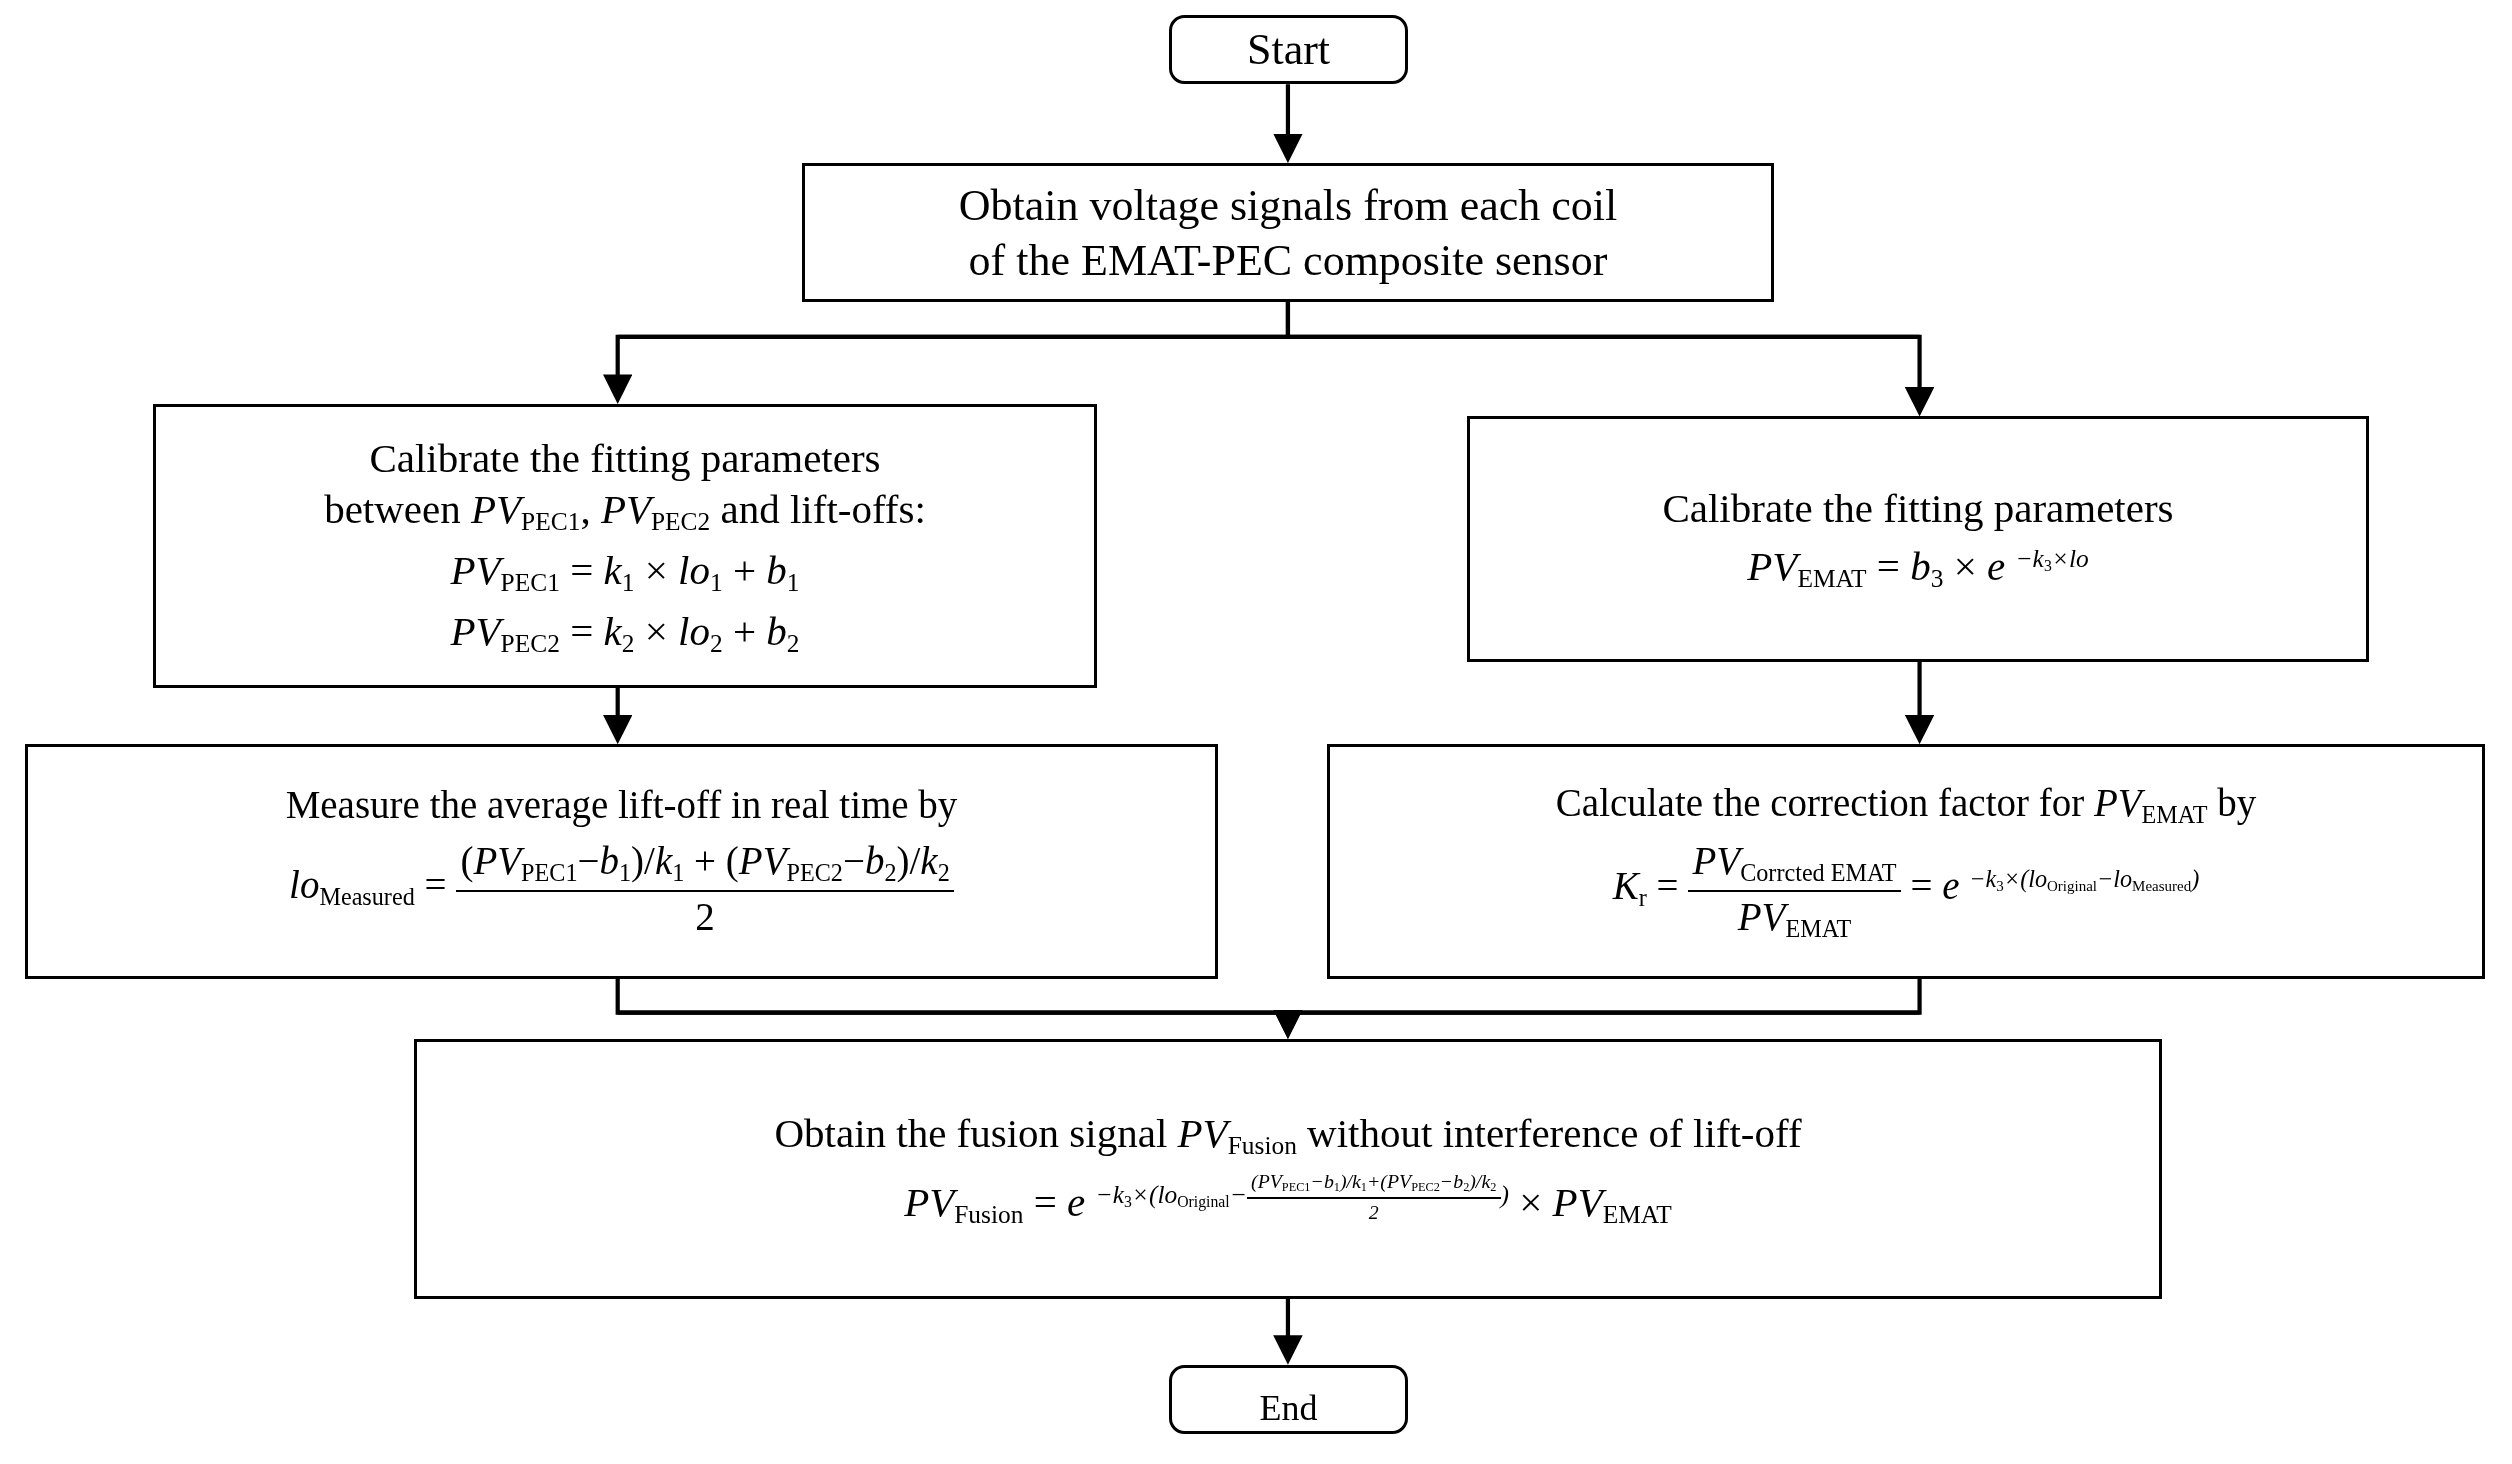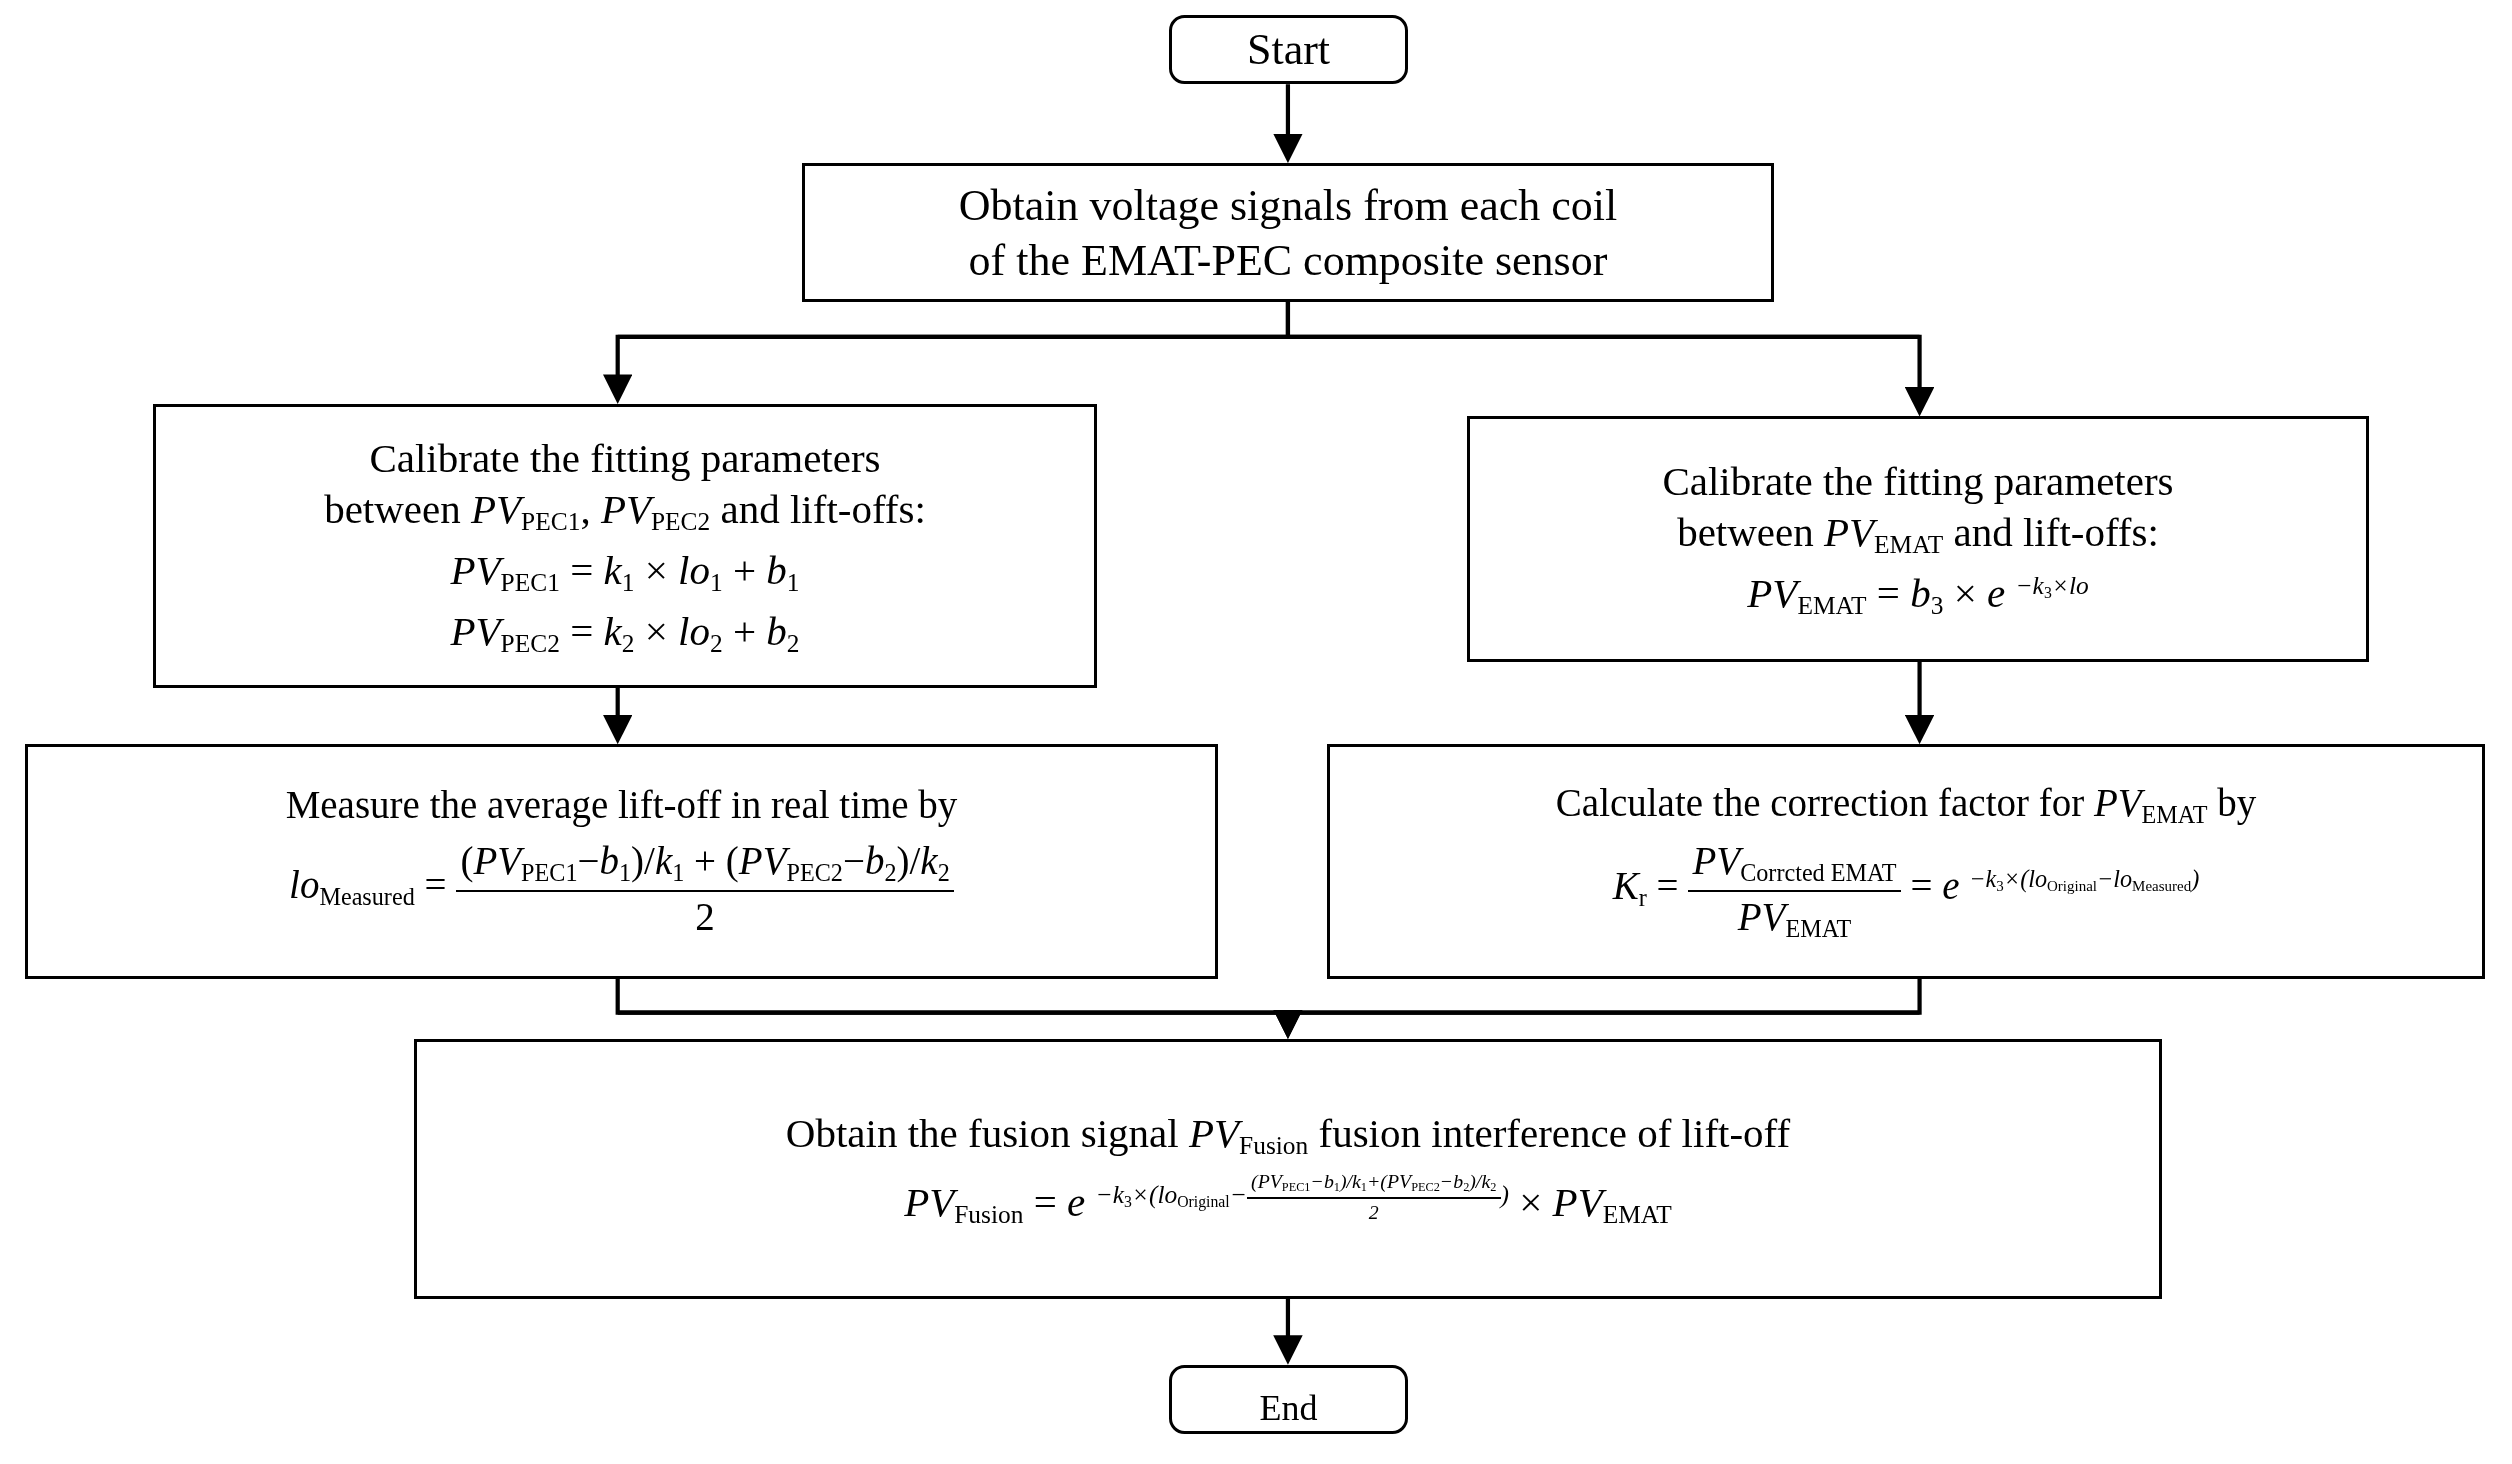--- a/index.html
+++ b/index.html
@@ -174,23 +174,20 @@
       </span>
       <span class="eqline">
         <span class="it">PV</span><sub>PEC2</sub> = <span class="it">k</span><sub>2</sub> × <span class="it">lo</span><sub>2</sub> + <span class="it">b</span><sub>2</sub>
       </span>
     </div>
   </div>
 
   <div class="node" id="calibrate-emat-node">
     <div class="inner">
       <span class="txt">Calibrate the fitting parameters</span>
-      <span class="txt">
-        <span>between </span><span class="it">PV</span><sub>EMAT</sub><span> and lift-offs:</span>
-      </span>
       <span class="eqline">
         <span class="it">PV</span><sub>EMAT</sub> = <span class="it">b</span><sub>3</sub> × <span class="it">e</span> <sup class="it">−k<sub>3</sub>×lo</sup>
       </span>
     </div>
   </div>
 
   <div class="node" id="measure-liftoff-node">
     <div class="inner">
       <span class="txt">Measure the average lift-off in real time by</span>
       <span class="eqline">
@@ -215,21 +212,21 @@
           <span class="den"><span class="it">PV</span><sub>EMAT</sub></span>
         </span>
         = <span class="it">e</span> <sup class="it">−k<sub>3</sub>×(lo<sub>Original</sub>−lo<sub>Measured</sub>)</sup>
       </span>
     </div>
   </div>
 
   <div class="node" id="fusion-node">
     <div class="inner">
       <span class="txt">
-        <span>Obtain the fusion signal </span><span class="it">PV</span><sub>Fusion</sub><span> fusion interference of lift-off</span>
+        <span>Obtain the fusion signal </span><span class="it">PV</span><sub>Fusion</sub><span> without interference of lift-off</span>
       </span>
       <span class="eqline">
         <span class="it">PV</span><sub>Fusion</sub> = <span class="it">e</span>
         <sup class="it">−k<sub>3</sub>×(lo<sub>Original</sub>−<span class="frac"><span class="num sm">(<span class="it">PV</span><sub>PEC1</sub>−<span class="it">b</span><sub>1</sub>)/<span class="it">k</span><sub>1</sub>+(<span class="it">PV</span><sub>PEC2</sub>−<span class="it">b</span><sub>2</sub>)/<span class="it">k</span><sub>2</sub></span><span class="den sm">2</span></span>)</sup>
         × <span class="it">PV</span><sub>EMAT</sub>
       </span>
     </div>
   </div>
 
   <div class="node terminator" id="end-node">

